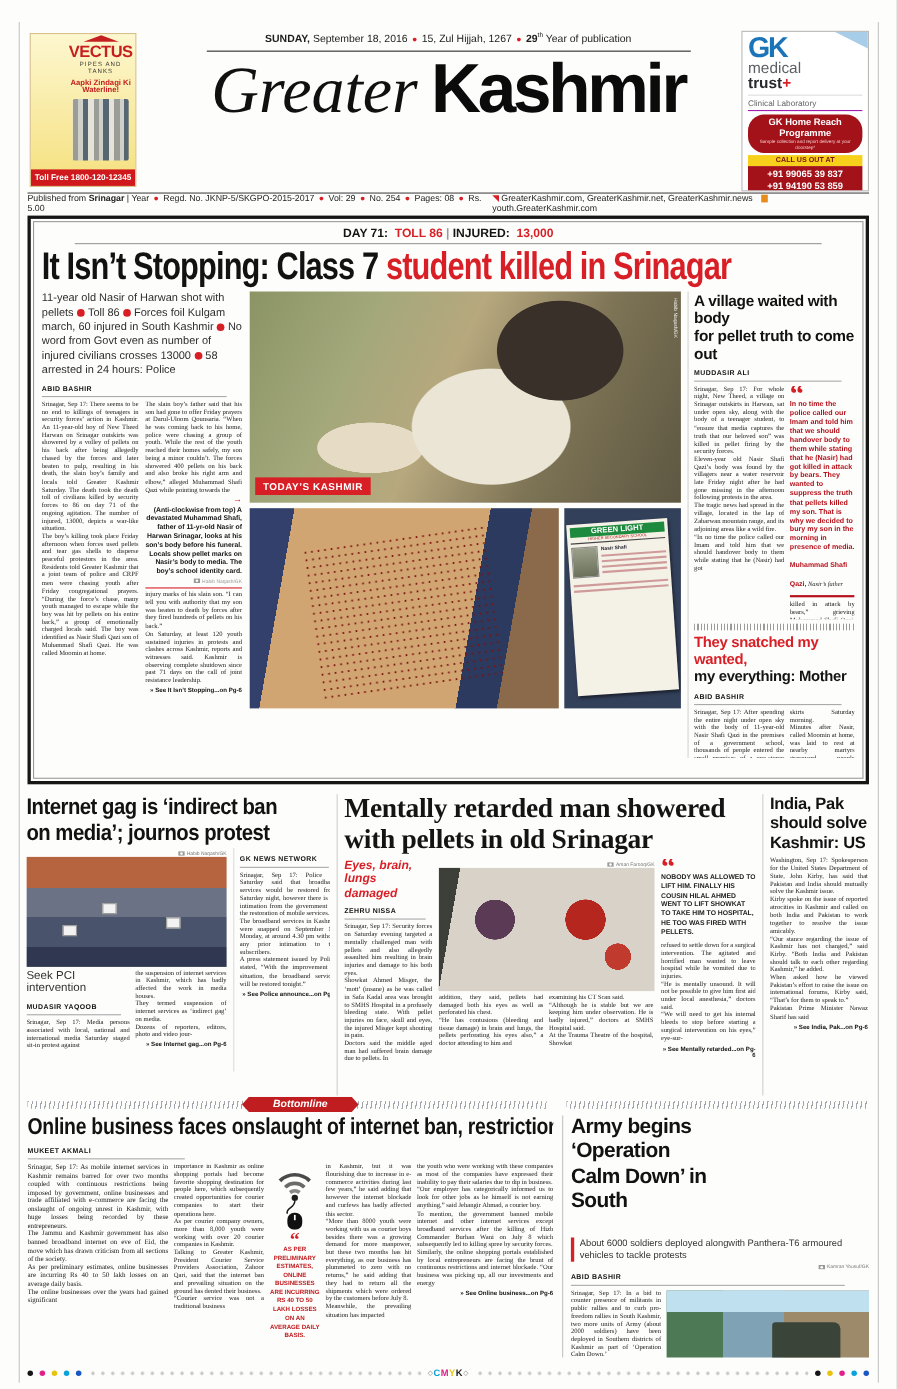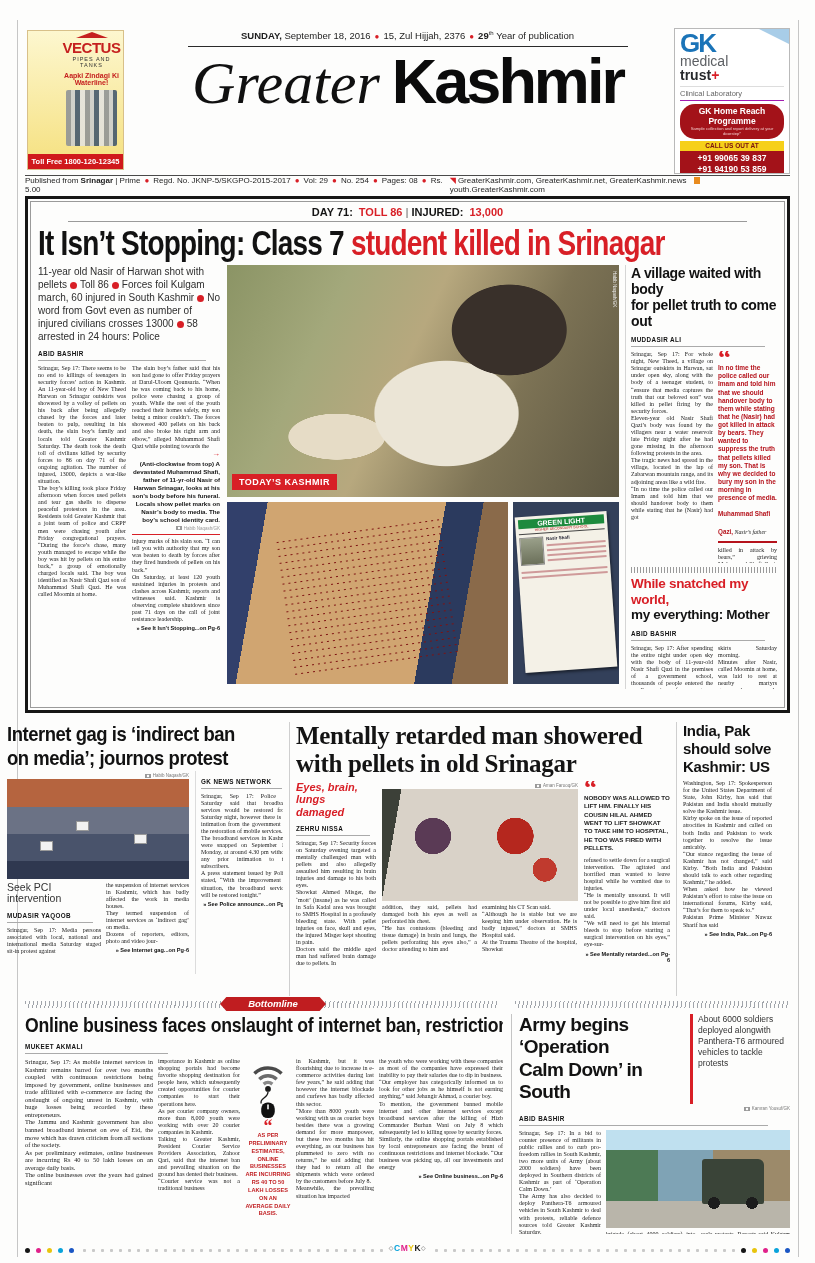--- a/index.html
+++ b/index.html
@@ -52,21 +52,21 @@
   .deck{font-size:10px;line-height:1.3;color:#2e2e2e;}
   .deckb{display:inline-block;width:7px;height:7px;background:#d81f26;border-radius:50%;margin:0 3px;vertical-align:-1px;}
   .by{font-weight:bold;font-size:6.3px;letter-spacing:.4px;color:#111;border-bottom:1px solid #aaa;padding:3px 0;margin:4px 0 4px;width:92%;}
   .lead2col{display:flex;gap:6px;}
   .acol{width:88px;flex:none;overflow:hidden;}
   .bt{font-family:"Liberation Serif",serif;font-size:6px;line-height:1.18;color:#191919;text-align:justify;white-space:pre-line;}
   .jump{font-size:5.6px;font-weight:bold;color:#111;text-align:right;margin-top:2px;}
   .caparrow{color:#d81f26;font-weight:bold;font-size:8px;text-align:right;line-height:1;}
   .capbox{font-weight:bold;font-size:6.2px;line-height:1.3;text-align:right;color:#141414;margin:2px 0 1px;}
   .capcredit{font-size:4.5px;color:#999;text-align:right;border-bottom:1.5px solid #d81f26;padding-bottom:3px;margin-bottom:3px;}
-  .photo1{height:232px;position:relative;background:
+  .photo1{height:192px;position:relative;background:
     radial-gradient(ellipse 95px 75px at 72% 28%,#39302a 0 60%,rgba(0,0,0,0) 61%),
     radial-gradient(ellipse 130px 95px at 56% 64%,#ebe5d6 0 55%,rgba(0,0,0,0) 56%),
     radial-gradient(ellipse 80px 38px at 28% 74%,#e6dcc6 0 60%,rgba(0,0,0,0) 61%),
     linear-gradient(115deg,#8b9465 0%,#a3a87b 25%,#b7a87e 45%,#7d7355 70%,#5d5742 100%);}
   .tklabel{position:absolute;left:5px;bottom:7px;background:#d81f26;color:#fff;font-weight:bold;font-size:9px;letter-spacing:.5px;padding:3px 7px;}
   .vcredit{position:absolute;right:2px;top:6px;font-size:4.5px;color:#f0f0f0;writing-mode:vertical-rl;}
   .photoRow{display:flex;gap:5px;height:182px;margin-top:5px;}
   .photo2{flex:1;position:relative;overflow:hidden;background:linear-gradient(100deg,#32406b 0 13%,#d0a571 13% 70%,#2b3a5e 70% 82%,#8a6a4a 82%);}
   .dots{position:absolute;top:14%;left:20%;right:20%;bottom:10%;background-image:radial-gradient(circle,#7e1111 .7px,rgba(0,0,0,0) 1.1px);background-size:6px 7px;transform:rotate(-8deg);}
   .idwrap{width:106px;flex:none;position:relative;background:#33405a;overflow:hidden;}
@@ -83,21 +83,21 @@
   .vq{font-weight:bold;font-size:6.5px;line-height:1.25;color:#b5121b;}
   .qicon{display:block;color:#d81f26;font-family:"Liberation Serif",serif;font-weight:bold;font-size:26px;line-height:.55;height:13px;}
   .vqn{color:#b5121b;font-weight:bold;font-size:6.3px;margin-top:3px;}
   .vqr{font-family:"Liberation Serif",serif;font-style:italic;font-size:5.8px;color:#222;}
   .vrule{height:2px;background:#b5121b;margin:3px 0 4px;}
   .hatch{height:6px;margin:4px 0 3px;background:repeating-linear-gradient(90deg,#9a9a9a 0 1px,rgba(0,0,0,0) 1px 3px);}
   .hl-sn1{font-weight:bold;font-size:13.5px;line-height:1.15;color:#d81f26;letter-spacing:-.3px;}
   .hl-sn2{font-weight:bold;font-size:13.5px;line-height:1.15;color:#141414;letter-spacing:-.3px;}
   .snRow{display:flex;gap:5px;height:94px;overflow:hidden;margin-top:2px;}
   
-  .midband{left:7px;top:722px;width:765px;height:274px;display:flex;gap:6px;}
+  .midband{left:24px;top:722px;width:765px;height:274px;display:flex;gap:6px;}
   .m-left{width:276px;flex:none;overflow:hidden;}
   .m-center{width:374px;flex:none;border-left:1px solid #cfcfcf;border-right:1px solid #cfcfcf;padding:0 6px;overflow:hidden;}
   .m-right{flex:1;min-width:0;overflow:hidden;}
   .hl-int{font-weight:bold;font-size:20.5px;line-height:1.16;letter-spacing:-.5px;color:#121212;white-space:pre-line;transform:scaleX(.9);transform-origin:0 0;width:111%;}
   .credrow{font-size:4.5px;color:#777;text-align:right;margin:2px 0 1px;display:flex;justify-content:flex-end;align-items:center;gap:2px;}
   .intRow{display:flex;gap:6px;margin-top:1px;}
   .intMain{width:182px;flex:none;}
   .photo3{height:100px;position:relative;background:linear-gradient(#b5643f 0 28%,#6b7285 28% 55%,#49536b 55% 82%,#2f3850 82%);}
   .plac{position:absolute;width:11px;height:8px;background:#f2f2f2;border:1px solid #999;}
   .intBottom{display:flex;gap:5px;margin-top:3px;height:92px;overflow:hidden;}
@@ -129,37 +129,37 @@
   .ob{width:478px;flex:none;overflow:hidden;}
   .hl-online{font-weight:bold;font-size:21px;line-height:1.05;letter-spacing:-.3px;white-space:nowrap;color:#121212;transform:scaleX(.84);transform-origin:0 0;width:119%;}
   .obRow{display:flex;gap:5px;margin-top:3px;height:172px;overflow:hidden;}
   .oc1{width:128px;flex:none;overflow:hidden;}
   .oc2{width:82px;flex:none;overflow:hidden;}
   .iconcol{width:46px;flex:none;text-align:center;overflow:hidden;}
   .oq{font-weight:bold;font-size:5.6px;line-height:1.4;color:#c01d20;text-align:center;margin-top:2px;}
   .oc3{width:78px;flex:none;overflow:hidden;}
   .oc4{flex:1;min-width:0;overflow:hidden;}
   .armySec{flex:1;min-width:0;border-left:1px solid #c4c4c4;padding-left:7px;overflow:hidden;}
-  .armyHead{display:flex;gap:5px;}
+  .armyHead{display:flex;gap:21px;flex-direction:column;}
   .hl-army{font-weight:bold;font-size:19px;line-height:1.18;letter-spacing:-.5px;color:#121212;white-space:pre-line;width:166px;flex:none;}
   .sidebar{flex:1;border-left:3px solid #d81f26;padding-left:5px;font-size:8.5px;line-height:1.3;color:#333;}
   .armyRow{display:flex;gap:5px;margin-top:1px;height:152px;overflow:hidden;}
   .acol1{width:82px;flex:none;overflow:hidden;}
   .aright{flex:1;min-width:0;}
   .photo5{height:98px;position:relative;background:
     linear-gradient(rgba(0,0,0,0) 72%,#b9b5aa 72%),
     linear-gradient(#bfe0ef 0 20%,rgba(0,0,0,0) 20%),
     linear-gradient(90deg,#4d7a55 0 28%,#7fa3b5 28% 58%,#9c8a6a 58%);}
   .truck{position:absolute;left:52%;top:30%;width:34%;height:46%;background:#3a4438;border-radius:3px 6px 2px 2px;}
   .truck::before{content:"";position:absolute;left:8%;bottom:-6px;width:14px;height:14px;background:radial-gradient(circle,#1c1c1c 0 60%,rgba(0,0,0,0) 61%);}
   .truck::after{content:"";position:absolute;right:8%;bottom:-6px;width:14px;height:14px;background:radial-gradient(circle,#1c1c1c 0 60%,rgba(0,0,0,0) 61%);}
   .asub{display:flex;gap:5px;margin-top:3px;height:48px;overflow:hidden;}
   .asub .c{flex:1;overflow:hidden;}
   
-  .footerRow{left:25px;top:1243px;width:765px;height:10px;display:flex;align-items:flex-end;gap:6px;}
+  .footerRow{left:25px;top:1243px;width:765px;height:10px;display:flex;align-items:center;gap:6px;}
   .cdot{width:5px;height:5px;border-radius:50%;flex:none;}
   .graydots{flex:1;height:5px;background-image:radial-gradient(circle,#c9c9c9 1.3px,rgba(0,0,0,0) 1.8px);background-size:9px 5px;}
   .cmyk{font-weight:bold;font-size:8.5px;letter-spacing:.5px;white-space:nowrap;}
   .cmyk::before,.cmyk::after{content:"◇";color:#aaa;font-size:6px;vertical-align:1px;}
   .cC{color:#09a3db}.cM{color:#e0218a}.cY{color:#e8c40e}.cK{color:#161616}
   .camsvg{display:inline-block;}
 </style>
 </head>
 <body>
 
@@ -185,30 +185,30 @@
         <div class="gkoffsub">Sample collection and report delivery at your doorstep*</div>
       </div>
       <div class="gkcall">CALL US OUT AT</div>
       <div class="gkph">
         <div>+91 99065 39 837</div>
         <div>+91 94190 53 859</div>
       </div>
 
     </div>
     <div class="dateRow">
-      <b>SUNDAY,</b><span> September 18, 2016</span><span class="rdot">●</span><span>15, Zul Hijjah, 2376</span><span class="rdot">●</span><b>29</b><sup style="font-size:6px">th</sup><span> Year of publication</span>
+      <b>SUNDAY,</b><span> September 18, 2016</span><span class="rdot">●</span><span>15, Zul Hijjah, 1267</span><span class="rdot">●</span><b>29</b><sup style="font-size:6px">th</sup><span> Year of publication</span>
     </div>
     <div class="mastRow">
       <span class="greater">Greater</span><span class="kashmir">Kashmir</span>
     </div>
   </div>
 
   <div class="ab publine">
     <div>
-      <span>Published from </span><b>Srinagar</b><span> | Prime</span><span class="rdot">●</span><span>Regd. No. JKNP-5/SKGPO-2015-2017</span><span class="rdot">●</span><span>Vol: 29</span><span class="rdot">●</span><span>No. 254</span><span class="rdot">●</span><span>Pages: 08</span><span class="rdot">●</span><span>Rs. 5.00</span>
+      <span>Published from </span><b>Srinagar</b><span> | Year</span><span class="rdot">●</span><span>Regd. No. JKNP-5/SKGPO-2015-2017</span><span class="rdot">●</span><span>Vol: 29</span><span class="rdot">●</span><span>No. 254</span><span class="rdot">●</span><span>Pages: 08</span><span class="rdot">●</span><span>Rs. 5.00</span>
     </div>
     <div>
       <span class="pin">◥</span><span>GreaterKashmir.com, GreaterKashmir.net, GreaterKashmir.news</span><span class="sq"></span><span>youth.GreaterKashmir.com</span>
     </div>
   </div>
 
   <div class="ab mainbox">
    <div class="mbi">
     <div class="bannerRow">
       <span class="bk">DAY 71:</span><span class="br">TOLL 86</span><span class="bsep">|</span><span class="bk">INJURED:</span><span class="br">13,000</span>
@@ -284,21 +284,21 @@
             <span class="qicon">“</span>
             <div class="vq">In no time the police called our Imam and told him that we should handover body to them while stating that he (Nasir) had got killed in attack by bears. They wanted to suppress the truth that pellets killed my son. That is why we decided to bury my son in the morning in presence of media.</div>
             <div><span class="vqn">Muhammad Shafi Qazi,</span><span class="vqr"> Nasir’s father</span></div>
             <div class="vrule"></div>
             <div class="bt">killed in attack by bears,” grieving Muhammad Shafi Qazi, Nasir’s father, told Greater Kashmir.
 “They wanted to suppress the truth that pellets killed my son. That is why we decided to bury my son in the morning in presence of media so that the truth is</div>
 
           </div>
         </div>
         <div class="hatch"></div>
-        <div class="hl-sn1">While snatched my world,</div>
+        <div class="hl-sn1">They snatched my wanted,</div>
         <div class="hl-sn2">my everything: Mother</div>
         <div class="by">ABID BASHIR</div>
         <div class="snRow">
           <div class="vcol bt">Srinagar, Sep 17: After spending the entire night under open sky with the body of 11-year-old Nasir Shafi Qazi in the premises of a government school, thousands of people entered the small premises of a one-storey house of the slain boy at New Theed Harwan on Srinagar out-</div>
           <div class="vcol" style="flex:1">
             <div class="bt">skirts Saturday morning.
 Minutes after Nasir, called Moomin at home, was laid to rest at nearby martyrs graveyard, people flooded the residence of the slain boy, a class 7th student at Green Light Higher Secondary School Ishbar, Nishat.
 “They snatched my world, my everything. Let somebody search by</div>
 
           </div>

